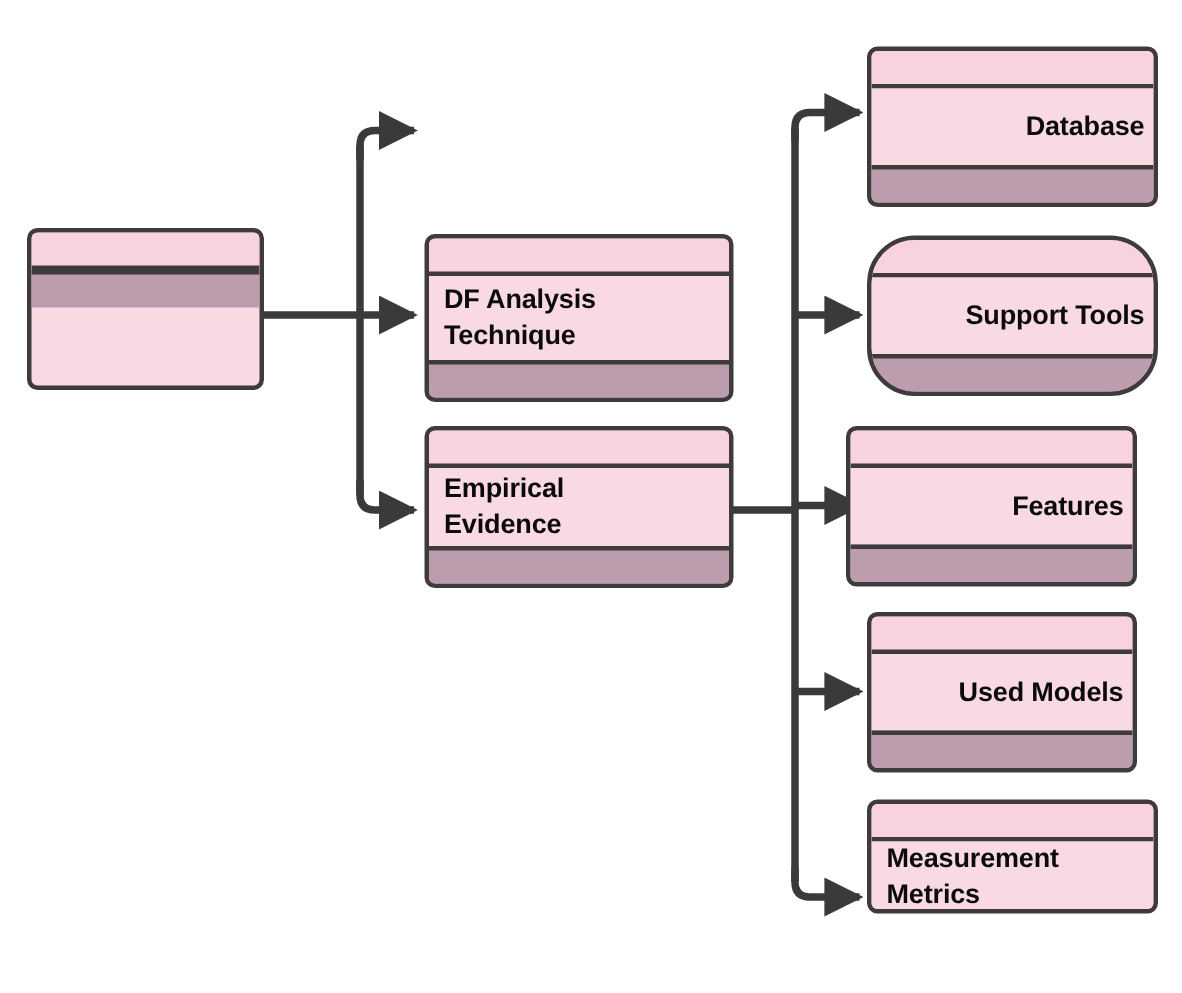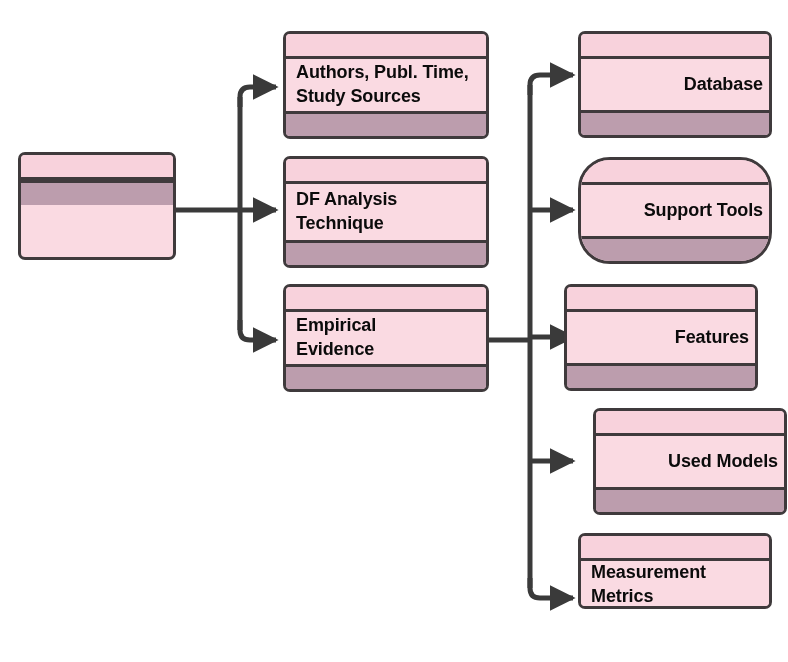--- a/index.html
+++ b/index.html
@@ -110,28 +110,20 @@
 
       <path d="M 530 578 L 530 588 Q 530 598 540 598 L 573 598" marker-end="url(#arrow)"></path>
     </g>
   </svg>
 
   <div class="node center" style="left:18px; top:152px; width:158px; height:108px;">
     <div class="strip-top"></div>
     <div class="strip-bot"></div>
   </div>
 
-  <div class="node leftalign" style="left:283px; top:31px; width:206px; height:108px;">
-    <div class="strip-top"></div>
-    <div class="body">
-      <div class="label">Authors, Publ. Time,
-Study Sources</div>
-    </div>
-    <div class="strip-bot"></div>
-  </div>
 
   <div class="node leftalign" style="left:283px; top:156px; width:206px; height:112px;">
     <div class="strip-top"></div>
     <div class="body">
       <div class="label">DF Analysis
 Technique</div>
     </div>
     <div class="strip-bot"></div>
   </div>
 
@@ -161,21 +153,21 @@
   </div>
 
   <div class="node center" style="left:564px; top:284px; width:194px; height:107px;">
     <div class="strip-top"></div>
     <div class="body">
       <div class="label">Features</div>
     </div>
     <div class="strip-bot"></div>
   </div>
 
-  <div class="node center" style="left:578px; top:408px; width:194px; height:107px;margin-left:15px;">
+  <div class="node center" style="left:578px; top:408px; width:180px; height:107px;">
     <div class="strip-top"></div>
     <div class="body">
       <div class="label">Used Models</div>
     </div>
     <div class="strip-bot"></div>
   </div>
 
   <div class="node leftalign" style="left:578px; top:533px; width:194px; height:76px;">
     <div class="strip-top"></div>
     <div class="body">

